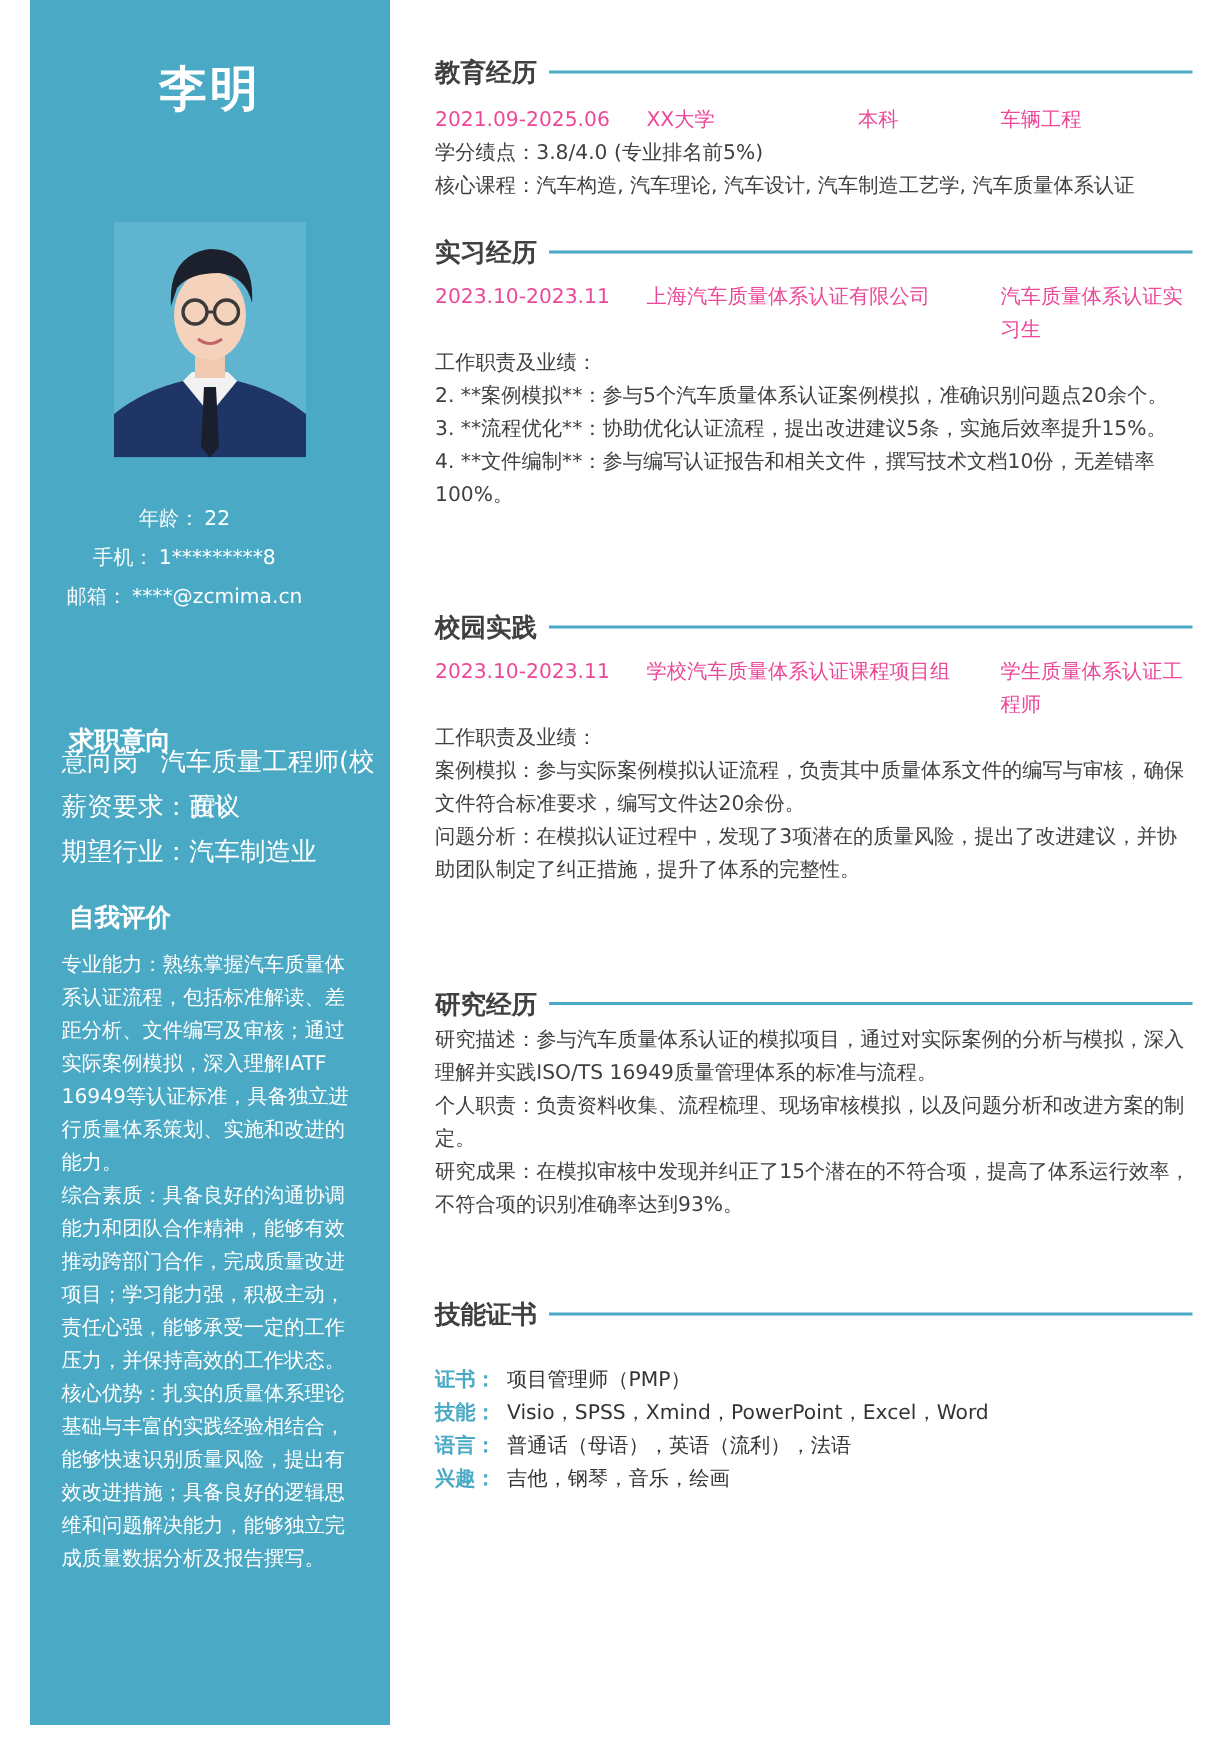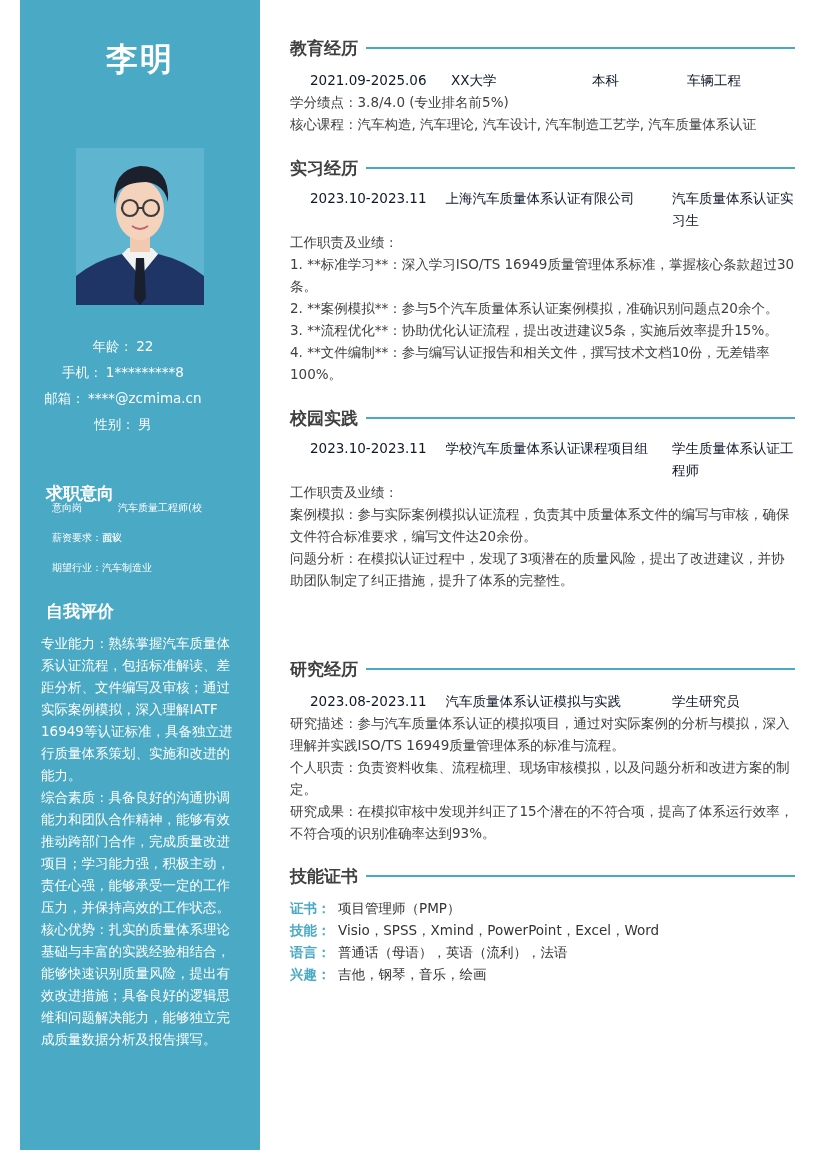--- a/index.html
+++ b/index.html
@@ -6,32 +6,32 @@
   body { width:820px; height:1160px; background:#ffffff; position:relative; overflow:hidden;
          font-family:"DejaVu Sans","Liberation Sans",sans-serif; color:#333; }
   .sidebar { position:absolute; left:20px; top:0; width:240px; height:1150px; background:#4aa9c4; color:#fff; }
   .name { position:absolute; top:38px; left:0; width:240px; text-align:center; font-size:32px; font-weight:bold; letter-spacing:2px; }
   .photo { position:absolute; left:56px; top:148px; width:128px; height:157px; background:linear-gradient(180deg,#6ec1d8 0%,#4ea7c2 100%); overflow:hidden; }
   .photo svg { display:block; }
   .info { position:absolute; left:21px; top:333px; font-size:13.5px;text-align:center; }
   .info .row { height:26px; line-height:26px; white-space:nowrap; }
   .info .lbl { display:inline-block; width:47px; opacity:0.95; }
   .sec-title-l { position:absolute; left:26px; font-size:17px; font-weight:bold; }
-  .intent { position:absolute; left:32px; top:495px; font-size:10px; }
+  .intent { position:absolute; left:21px; top:495px; font-size:17px; }
   .intent .row { height:30px; line-height:26px; white-space:nowrap; position:relative; }
   .overlap { position:absolute; left:0; top:0; }
   .eval { position:absolute; left:21px; top:632px; width:200px; font-size:13.5px; line-height:22px; }
   .eval p { margin:0; }
 
   .main { position:absolute; left:290px; top:0; width:505px; }
   .sec { position:absolute; left:0; width:505px; }
   .sec-head { display:flex; align-items:center; height:26px; }
   .sec-head .t { font-size:17px; font-weight:bold; color:#404040; white-space:nowrap; margin-right:8px; }
   .sec-head .line { flex:1; height:2px; background:#4aa9c4; }
-  .meta { display:flex; font-size:13.5px; color:#0f172a; line-height:22px; margin-top:6px;margin-left:20px; }
+  .meta { display:flex; font-size:13.5px; color:#ec4899; line-height:22px; margin-top:6px; }
   .meta .c1 { width:141px; }
   .meta .c2 { width:236px; }
   .meta .c3 { width:128px; }
   .body { font-size:13.5px; color:#404040; line-height:22px; }
   .body p { margin:0; }
   .skill { display:flex; font-size:13.5px; line-height:22px; }
   .skill .k { color:#4aa9c4; font-weight:bold; width:48px; }
 </style>
 </head>
 <body>
@@ -52,21 +52,20 @@
       <circle cx="75" cy="60" r="8" fill="none" stroke="#3a3a3a" stroke-width="2.2"></circle>
       <line x1="62" y1="60" x2="67" y2="60" stroke="#3a3a3a" stroke-width="2"></line>
       <path d="M56 78 Q64 84 72 78" fill="none" stroke="#c0646a" stroke-width="2"></path>
     </svg>
   </div>
 
   <div class="info">
     <div class="row"><span class="lbl">年龄：</span><span>22</span></div>
     <div class="row"><span class="lbl">手机：</span><span>1*********8</span></div>
     <div class="row"><span class="lbl">邮箱：</span><span>****@zcmima.cn</span></div>
-    <div class="row"><span class="lbl">性别：</span><span>男</span></div>
   </div>
 
   <div class="sec-title-l" style="top:482px;">求职意向</div>
   <div class="intent">
     <div class="row">
       <span style="display:inline-block;width:66px;">意向岗</span><span>汽车质量工程师(校</span>
     </div>
     <div class="row">
       <span>薪资要求：</span><span>面议</span>
       <span class="overlap" style="left:1px;opacity:0.85;"><span style="visibility:hidden">薪资要求：</span><span>按k</span></span>
@@ -108,21 +107,20 @@
         <span class="t">实习经历</span>
         <span class="line"></span>
       </div>
     <div class="meta" style="margin-top:6px;">
       <span class="c1">2023.10-2023.11</span>
       <span class="c2">上海汽车质量体系认证有限公司</span>
       <span class="c3">汽车质量体系认证实习生</span>
     </div>
     <div class="body">
       <p>工作职责及业绩：</p>
-      <p>1. **标准学习**：深入学习ISO/TS 16949质量管理体系标准，掌握核心条款超过30条。</p>
       <p>2. **案例模拟**：参与5个汽车质量体系认证案例模拟，准确识别问题点20余个。</p>
       <p>3. **流程优化**：协助优化认证流程，提出改进建议5条，实施后效率提升15%。</p>
       <p>4. **文件编制**：参与编写认证报告和相关文件，撰写技术文档10份，无差错率100%。</p>
     </div>
   </div>
 
   <div class="sec" style="top:405px;">
     <div class="sec-head">
         <span class="t">校园实践</span>
         <span class="line"></span>
@@ -137,38 +135,33 @@
       <p>案例模拟：参与实际案例模拟认证流程，负责其中质量体系文件的编写与审核，确保文件符合标准要求，编写文件达20余份。</p>
       <p>问题分析：在模拟认证过程中，发现了3项潜在的质量风险，提出了改进建议，并协助团队制定了纠正措施，提升了体系的完整性。</p>
     </div>
   </div>
 
   <div class="sec" style="top:656px;">
     <div class="sec-head">
         <span class="t">研究经历</span>
         <span class="line"></span>
       </div>
-    <div class="meta" style="margin-top:8px;">
-      <span class="c1">2023.08-2023.11</span>
-      <span class="c2">汽车质量体系认证模拟与实践</span>
-      <span class="c3">学生研究员</span>
-    </div>
     <div class="body">
       <p>研究描述：参与汽车质量体系认证的模拟项目，通过对实际案例的分析与模拟，深入理解并实践ISO/TS 16949质量管理体系的标准与流程。</p>
       <p>个人职责：负责资料收集、流程梳理、现场审核模拟，以及问题分析和改进方案的制定。</p>
       <p>研究成果：在模拟审核中发现并纠正了15个潜在的不符合项，提高了体系运行效率，不符合项的识别准确率达到93%。</p>
     </div>
   </div>
 
   <div class="sec" style="top:863px;">
     <div class="sec-head">
         <span class="t">技能证书</span>
         <span class="line"></span>
       </div>
-    <div style="margin-top:8px;">
+    <div style="margin-top:20px;">
       <div class="skill">
           <span class="k">证书：</span>
           <span>项目管理师（PMP）</span>
         </div>
       <div class="skill">
           <span class="k">技能：</span>
           <span>Visio，SPSS，Xmind，PowerPoint，Excel，Word</span>
         </div>
       <div class="skill">
           <span class="k">语言：</span>

